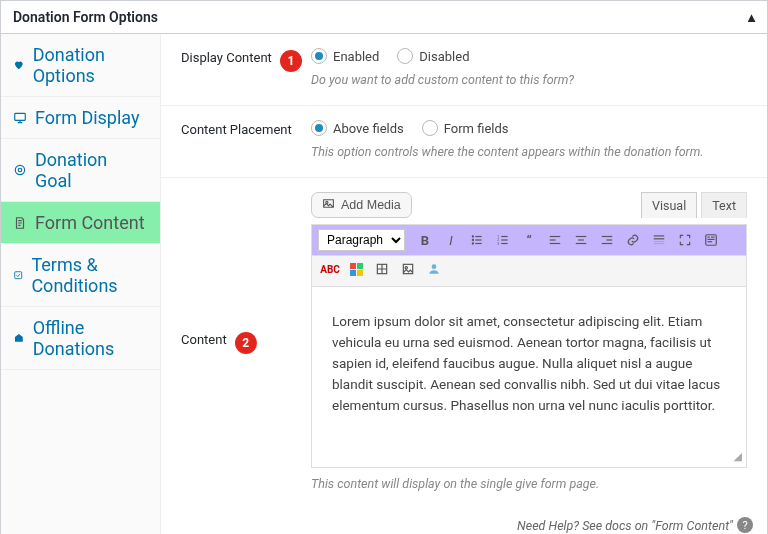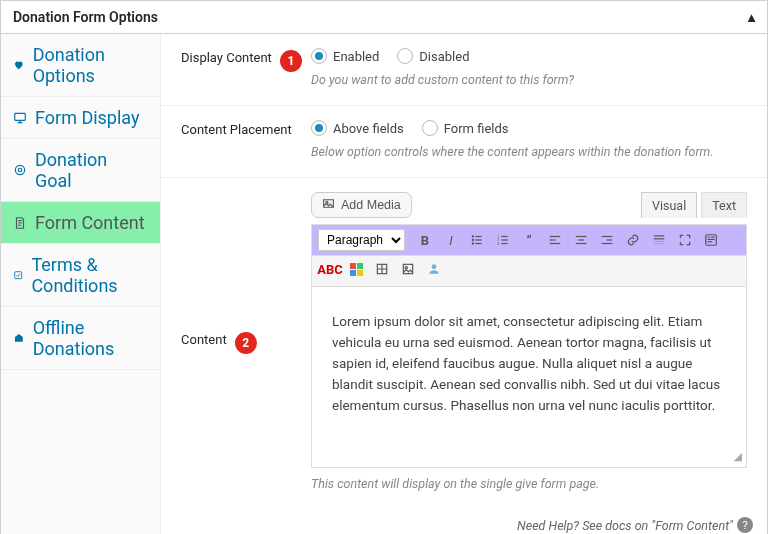--- a/index.html
+++ b/index.html
@@ -136,21 +136,21 @@
           <div class="radio-group">
             <label class="radio">
               <span class="radio-dot checked"></span>
               <span>Above fields</span>
             </label>
             <label class="radio">
               <span class="radio-dot"></span>
               <span>Form fields</span>
             </label>
           </div>
-          <div class="hint">Below option controls where the content appears within the donation form.</div>
+          <div class="hint">This option controls where the content appears within the donation form.</div>
         </div>
       </div>
 
       <div class="row content-row">
         <div class="row-label">
           <span>Content</span>
           <span class="badge-num">2</span>
         </div>
         <div class="row-body">
           <div class="media-row">
@@ -246,21 +246,21 @@
                   <svg viewBox="0 0 24 24" fill="#555">
                     <rect x="3" y="3" width="18" height="18" rx="2" fill="none" stroke="#555" stroke-width="2"></rect>
                     <rect x="6" y="6" width="4" height="2"></rect>
                     <rect x="12" y="6" width="6" height="2"></rect>
                     <rect x="6" y="10" width="12" height="2"></rect>
                     <rect x="6" y="14" width="8" height="2"></rect>
                   </svg>
                 </span>
             </div>
             <div class="toolbar-row2">
-              <span class="tbtn" style="font-size:13px;font-weight:bold;color:#c00">ABC</span>
+              <span class="tbtn" style="font-size:10px;font-weight:bold;color:#c00">ABC</span>
               <span class="tbtn">
                 <span style="display:grid;grid-template-columns:repeat(2,6px);gap:1px">
                   <span class="colorbtn" style="background:#e74c3c;width:6px;height:6px"></span>
                   <span class="colorbtn" style="background:#2ecc71;width:6px;height:6px"></span>
                   <span class="colorbtn" style="background:#3498db;width:6px;height:6px"></span>
                   <span class="colorbtn" style="background:#f1c40f;width:6px;height:6px"></span>
                 </span>
               </span>
               <span class="tbtn">
                   <svg viewBox="0 0 24 24" fill="none" stroke="#555" stroke-width="2">

